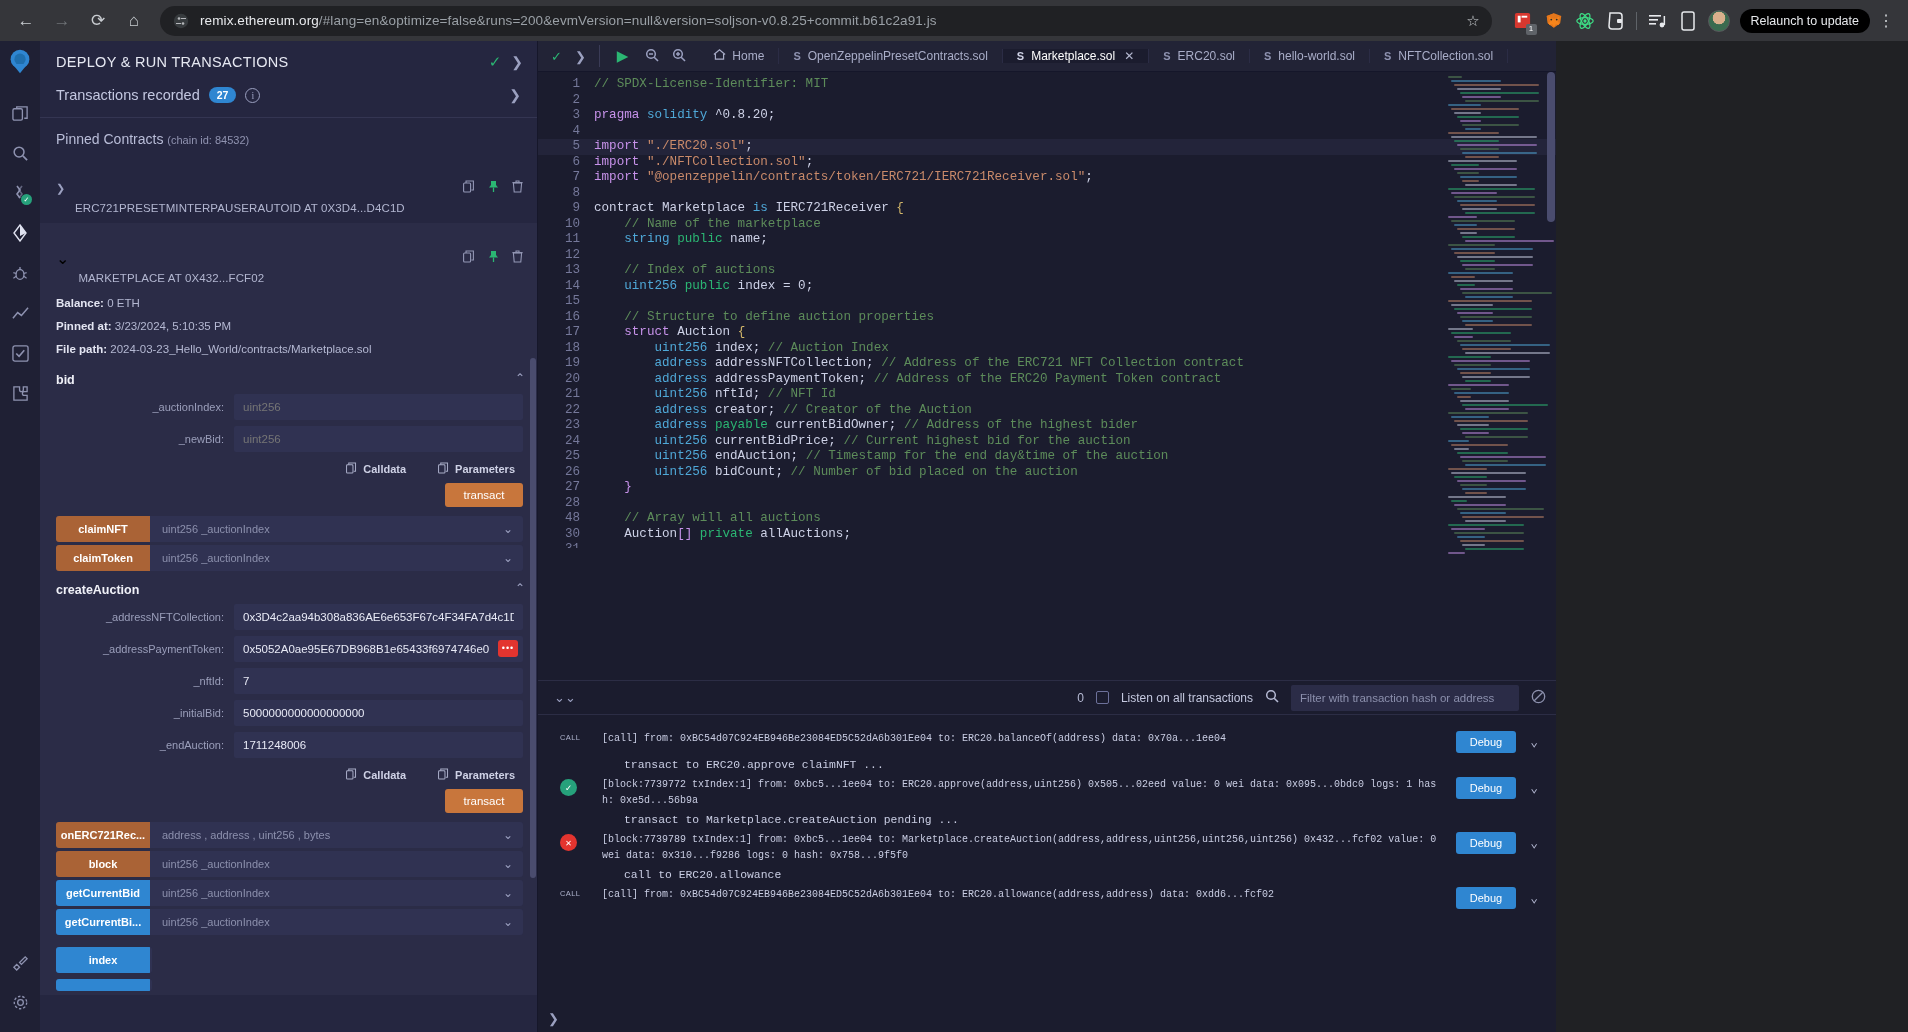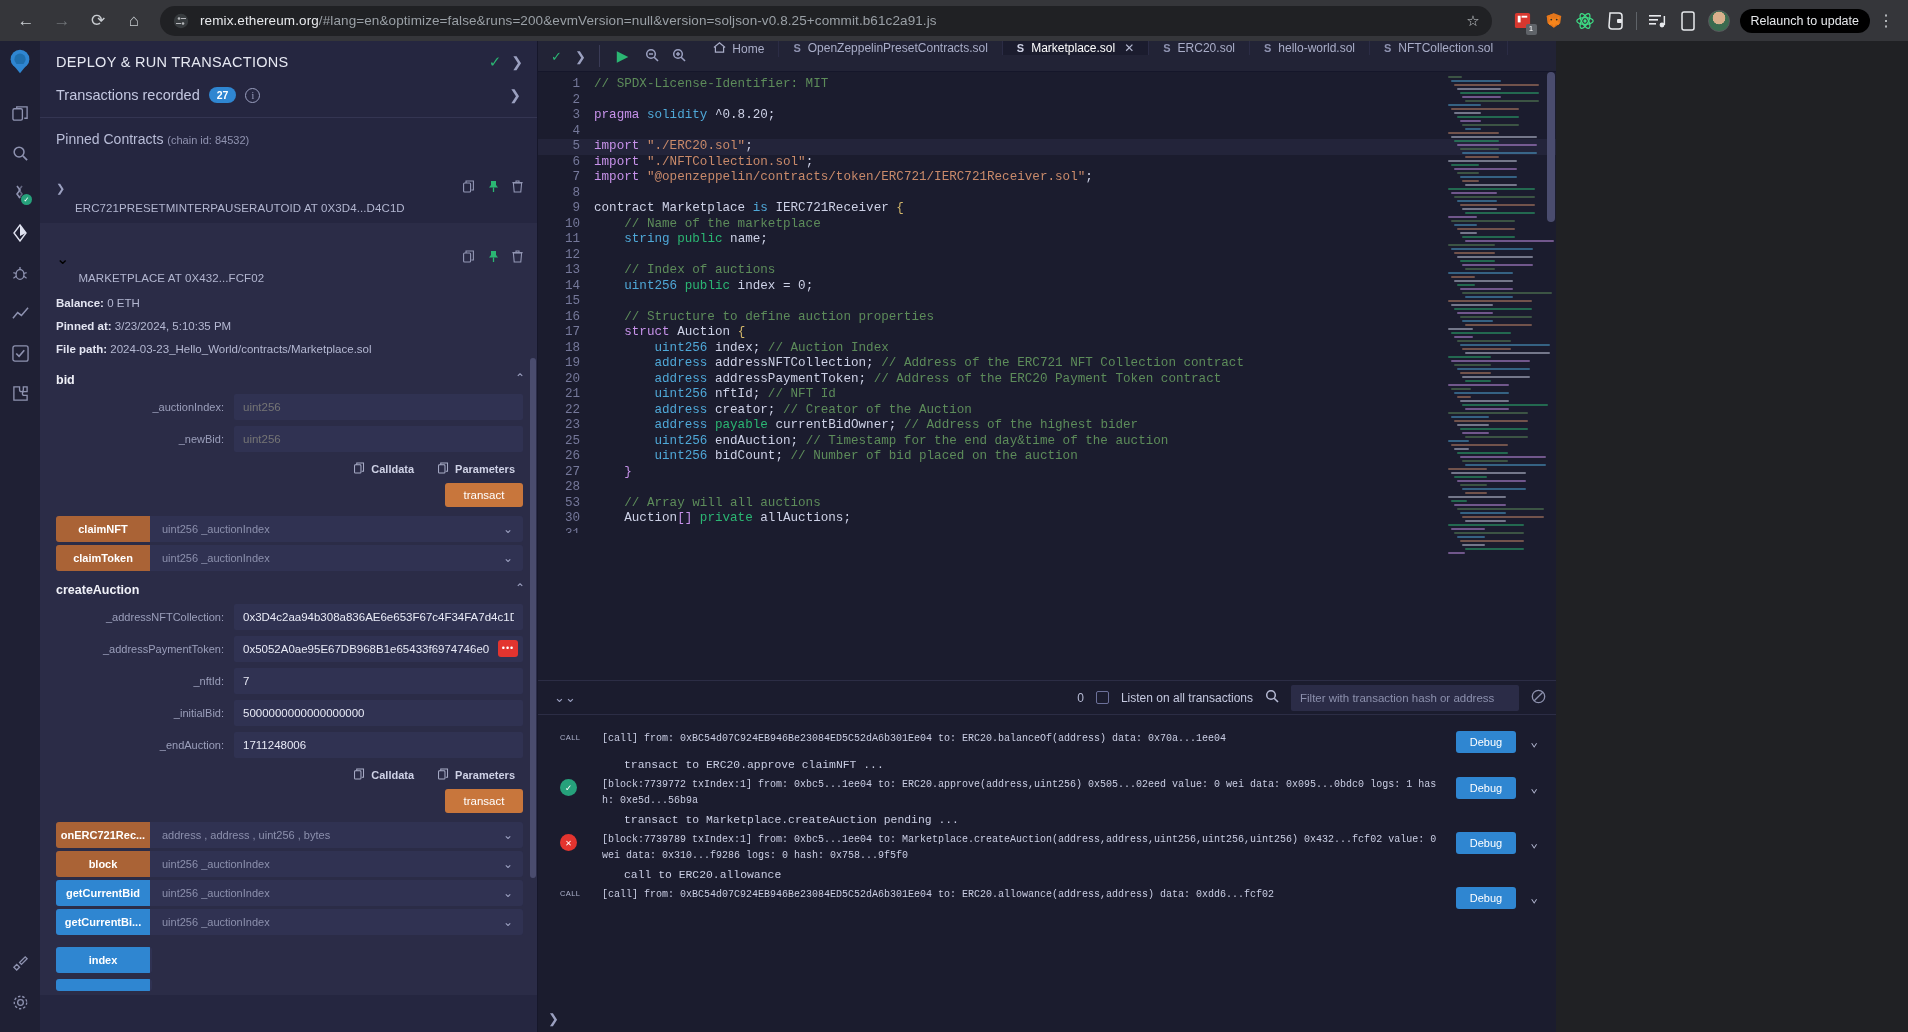--- a/index.html
+++ b/index.html
@@ -197,21 +197,21 @@
   .inp-wrap { flex:1; position:relative; display:flex; }
   .red-chip {
     position:absolute; right:5px; top:4px;
     background:#e3342f; color:#fff;
     width:20px;height:17px;border-radius:3px;
     font-size:9px; display:flex;align-items:center;justify-content:center;
     letter-spacing:1px;
   }
   .cd-row {
     display:flex; justify-content:flex-end;
-    gap: 24px; padding: 7px 22px 5px 0;
+    gap: 32px; padding: 7px 22px 5px 0;
     align-items:center;
   }
   .cd-item { display:flex; align-items:center; gap:6px; font-size:11px; color:#cfd2e6; font-weight:bold; }
   .cd-item .cp { font-size:11px; color:#a9adc8; font-weight:normal; }
   .transact-btn {
     background:#c8763c; color:#fff;
     border:none; border-radius:3px;
     font-size:11.5px; padding: 6px 0;
     width: 78px; margin: 2px 14px 6px 0;
     float:right; cursor:pointer;
@@ -253,21 +253,21 @@
     height: 31px; background:#222336;
     display:flex; align-items:center;
     border-bottom:1px solid #15162a;
   }
   .tb-left { display:flex; align-items:center; gap:13px; padding:0 13px; }
   .tb-ico { color:#9ba0c0; font-size:13px; cursor:pointer; }
   .tb-ico.green { color:#2bb673; }
   .tb-div { width:1px; height:22px; background:#3a3b56; }
   .tb-run { color:#2bb673; font-size:15px; padding:0 4px; }
 
-  .tabs { display:flex; align-items:flex-start; height:31px; overflow:hidden; }
+  .tabs { display:flex; align-items:center; height:31px; overflow:hidden; }
   .tab {
     display:flex; align-items:center; gap:7px;
     padding: 0 14px; font-size:12px;
     color:#a9adc8; white-space:nowrap;
     border-right:1px solid #2b2c45; cursor:pointer;
   }
   .tab.active { background:#1b1c2e; color:#fff; }
   .tab .sol { color:#8e92b0; font-size:11px; font-weight:bold; }
   .tab.active .sol { color:#cfd2e6; }
   .tab .x { font-size:12px; color:#b5b9d2; margin-left:2px; }
@@ -813,25 +813,26 @@
           <div class="cline"><span class="lnum">14</span><span class="ctext"><span class="ctext">    </span><span class="k-kw">uint256</span><span class="ctext"> </span><span class="k-grn">public</span><span class="ctext"> index = </span><span class="k-num">0</span><span class="ctext">;</span></span></div>
           <div class="cline"><span class="lnum">15</span><span class="ctext"></span></div>
           <div class="cline"><span class="lnum">16</span><span class="ctext"><span class="ctext">    </span><span class="k-com">// Structure to define auction properties</span></span></div>
           <div class="cline"><span class="lnum">17</span><span class="ctext"><span class="ctext">    </span><span class="k-pnk">struct</span><span class="ctext"> Auction </span><span class="k-br">{</span></span></div>
           <div class="cline"><span class="lnum">18</span><span class="ctext"><span class="ctext">        </span><span class="k-kw">uint256</span><span class="ctext"> index; </span><span class="k-com">// Auction Index</span></span></div>
           <div class="cline"><span class="lnum">19</span><span class="ctext"><span class="ctext">        </span><span class="k-kw">address</span><span class="ctext"> addressNFTCollection; </span><span class="k-com">// Address of the ERC721 NFT Collection contract</span></span></div>
           <div class="cline"><span class="lnum">20</span><span class="ctext"><span class="ctext">        </span><span class="k-kw">address</span><span class="ctext"> addressPaymentToken; </span><span class="k-com">// Address of the ERC20 Payment Token contract</span></span></div>
           <div class="cline"><span class="lnum">21</span><span class="ctext"><span class="ctext">        </span><span class="k-kw">uint256</span><span class="ctext"> nftId; </span><span class="k-com">// NFT Id</span></span></div>
           <div class="cline"><span class="lnum">22</span><span class="ctext"><span class="ctext">        </span><span class="k-kw">address</span><span class="ctext"> creator; </span><span class="k-com">// Creator of the Auction</span></span></div>
           <div class="cline"><span class="lnum">23</span><span class="ctext"><span class="ctext">        </span><span class="k-kw">address</span><span class="ctext"> </span><span class="k-grn">payable</span><span class="ctext"> currentBidOwner; </span><span class="k-com">// Address of the highest bider</span></span></div>
+          <div class="cline"><span class="lnum">24</span><span class="ctext"><span class="ctext">        </span><span class="k-kw">uint256</span><span class="ctext"> currentBidPrice; </span><span class="k-com">// Current highest bid for the auction</span></span></div>
           <div class="cline"><span class="lnum">25</span><span class="ctext"><span class="ctext">        </span><span class="k-kw">uint256</span><span class="ctext"> endAuction; </span><span class="k-com">// Timestamp for the end day&amp;time of the auction</span></span></div>
           <div class="cline"><span class="lnum">26</span><span class="ctext"><span class="ctext">        </span><span class="k-kw">uint256</span><span class="ctext"> bidCount; </span><span class="k-com">// Number of bid placed on the auction</span></span></div>
           <div class="cline"><span class="lnum">27</span><span class="ctext"><span class="ctext">    </span><span class="k-pnk">}</span></span></div>
           <div class="cline"><span class="lnum">28</span><span class="ctext"></span></div>
-          <div class="cline"><span class="lnum">53</span><span class="ctext"><span class="ctext">    </span><span class="k-com">// Array will all auctions</span></span></div>
+          <div class="cline"><span class="lnum">48</span><span class="ctext"><span class="ctext">    </span><span class="k-com">// Array will all auctions</span></span></div>
           <div class="cline"><span class="lnum">30</span><span class="ctext"><span class="ctext">    Auction</span><span class="k-pnk">[]</span><span class="ctext"> </span><span class="k-grn">private</span><span class="ctext"> allAuctions;</span></span></div>
           <div class="cline" style="height: 6px; overflow: hidden;"><span class="lnum">31</span></div>
         </div>
       <div class="minimap" id="minimap">
           <div class="mm-line" style="width: 15%; margin-left: 0%; background: rgb(93, 140, 90);"></div>
           <div class="mm-line" style="width: 52%; margin-left: 3%; background: rgb(79, 168, 216);"></div>
           <div class="mm-line" style="width: 89%; margin-left: 6%; background: rgb(201, 138, 106);"></div>
           <div class="mm-line" style="width: 46%; margin-left: 9%; background: rgb(205, 209, 230);"></div>
           <div class="mm-line" style="width: 83%; margin-left: 12%; background: rgb(43, 182, 115);"></div>
           <div class="mm-line" style="width: 40%; margin-left: 15%; background: rgb(199, 146, 234);"></div>

